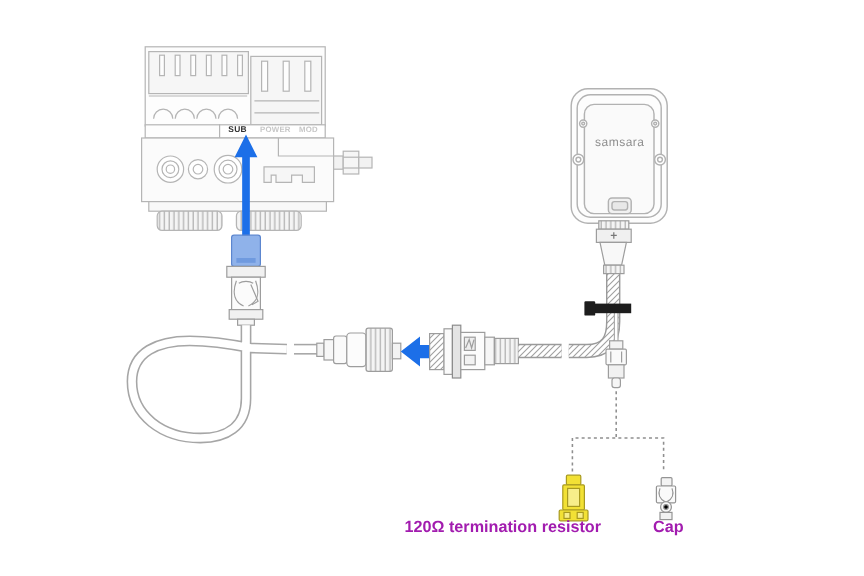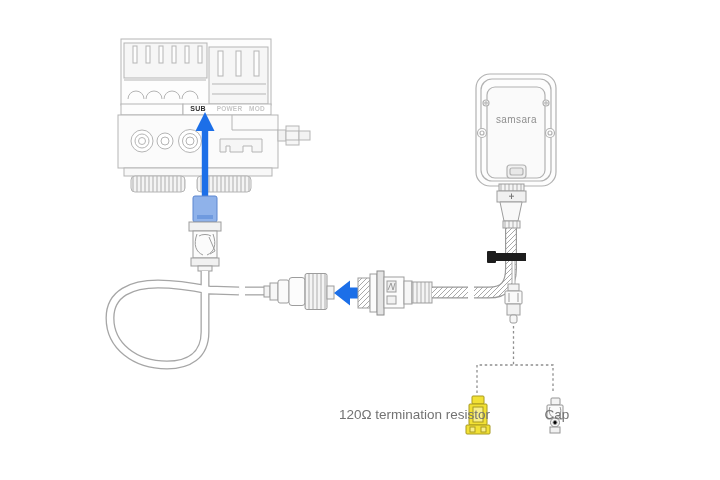--- a/index.html
+++ b/index.html
@@ -7,21 +7,21 @@
     position:relative; width:720px; height:480px; background:#ffffff;
     font-family:"Liberation Sans", sans-serif; overflow:hidden;
   }
   .stage svg { position:absolute; left:0; top:0; }
   .lbl { position:absolute; line-height:1.1; white-space:nowrap; }
   .port-lbl { font-weight:bold; text-align:center; }
   .port-sub   { left:183px; top:104.5px; width:30px; font-size:7px;  color:#2e2e2e; letter-spacing:0.2px; }
   .port-power { left:211px; top:105px;   width:37px; font-size:6.5px; color:#c7c7c7; letter-spacing:0.2px; }
   .port-mod   { left:243px; top:105px;   width:28px; font-size:6.5px; color:#c7c7c7; letter-spacing:0.2px; }
   .logo { left:486px; top:97.5px; width:61px; text-align:center; font-size:10px; color:#8f8f8f; letter-spacing:0.4px;margin-top:16px; }
-  .caption { top:408px; font-size:13.5px; color:#737373; text-align:center; }
+  .caption { top:432px; font-size:13.5px; color:#a21caf; text-align:center;font-weight:bold; }
   .resistor-caption { left:337px; width:155px; }
   .cap-caption { left:527px; width:60px; }
 </style>
 </head>
 <body>
 
 <div class="stage">
 
   <svg width="720" height="480" viewBox="0 0 720 480">
     <defs>

